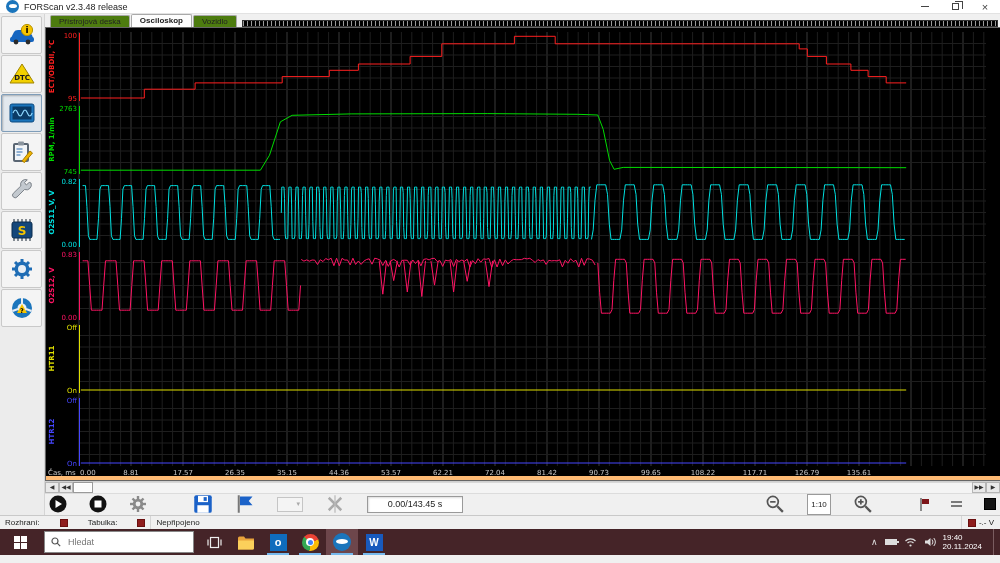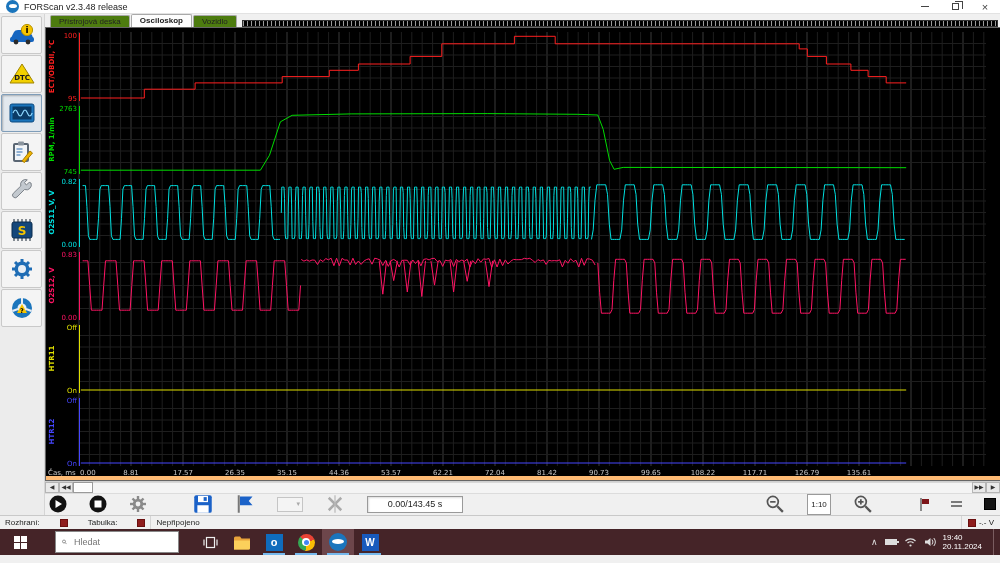--- a/index.html
+++ b/index.html
@@ -60,21 +60,21 @@
   .statusbar{height:14px;background:#f0f0f0;border-top:1px solid #c9c9c9;display:flex;align-items:center;font-size:8px;color:#222;}
   .st-cell{display:flex;align-items:center;padding:0 5px;height:100%;border-right:1px solid #d5d5d5;gap:20px;}
   .st-sq{width:8px;height:8px;background:#8f1d1d;border:1px solid #6b1010;}
   .st-right{margin-left:auto;display:flex;align-items:center;gap:3px;padding:0 6px;border-left:1px solid #d5d5d5;height:100%;}
 
   
   .taskbar{height:26px;background:#452428;display:flex;align-items:stretch;color:#eee;}
   .tb-start{width:40px;display:flex;align-items:center;justify-content:center;}
   .win-logo{display:grid;grid-template-columns:6px 6px;grid-template-rows:6px 6px;gap:1px;}
   .win-logo div{background:#fff;}
-  .tb-search{width:124px;background:#fff;border:1px solid #888;display:flex;align-items:center;margin:2px 15px;padding:0 6px;gap:5px;}
+  .tb-search{width:150px;background:#fff;border:1px solid #888;display:flex;align-items:center;margin:2px 4px;padding:0 6px;gap:5px;}
   .tb-search input{border:none;outline:none;font-size:9px;width:100px;color:#333;background:transparent;}
   .tb-icon{width:32px;display:flex;align-items:center;justify-content:center;position:relative;}
   .tb-icon.active{background:#6d464b;}
   .run-line{position:absolute;bottom:0;left:5px;width:22px;height:2px;background:#76b9ed;}
   .tb-right{margin-left:auto;display:flex;align-items:center;gap:7px;padding-right:2px;}
   .clockblk{font-size:8px;line-height:9px;color:#fff;padding-right:4px;}
   .show-desktop{width:5px;border-left:1px solid #7a5d60;height:100%;}
   .fs-circle{width:18px;height:18px;border-radius:50%;background:#1b75bc;position:relative;}
   .fs-circle:after{content:"";position:absolute;left:3px;top:6px;width:12px;height:5px;border-radius:50%;background:#fff;}
   .o-sq{width:17px;height:17px;background:#0f6cbd;color:#fff;font-size:11px;font-weight:bold;display:flex;align-items:center;justify-content:center;}

